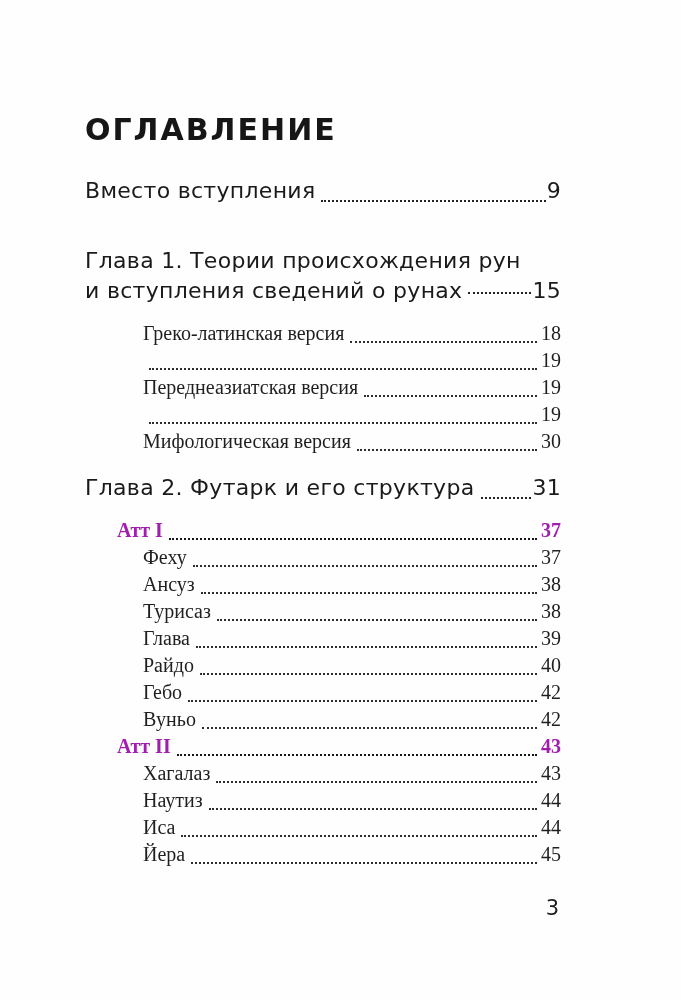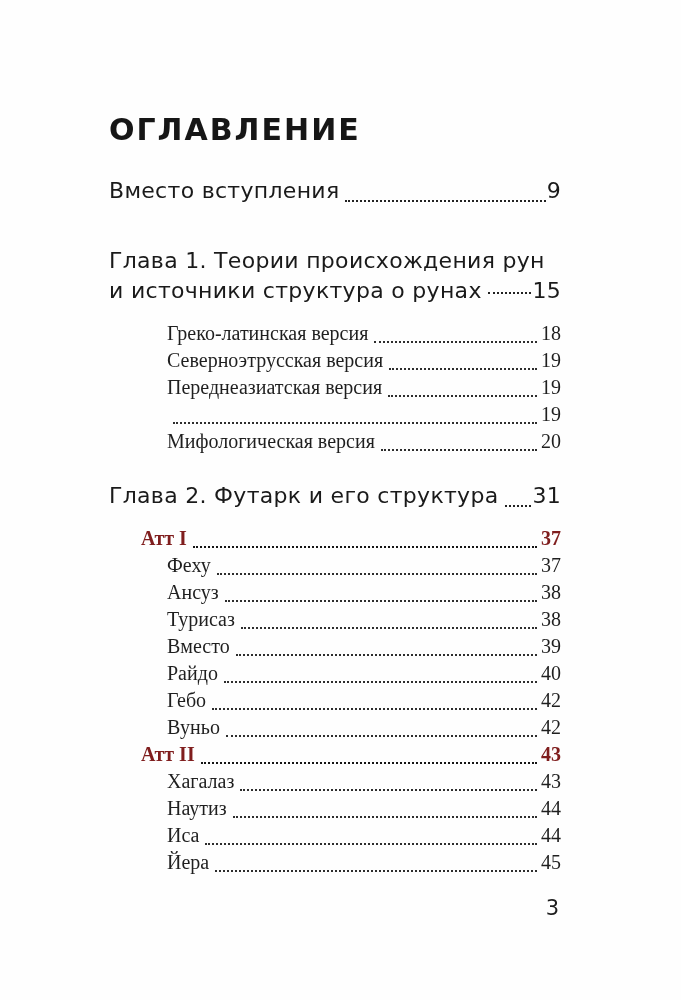--- a/index.html
+++ b/index.html
@@ -1,21 +1,21 @@
 <!DOCTYPE html>
 <html><head>
 <meta charset="utf-8">
 <style>
   html,body{margin:0;padding:0;background:#ffffff;}
   .page{
     position:relative;
     width:681px;height:1000px;
     box-sizing:border-box;
     background:#fefefe;
-    padding:114px 120px 0 109px;
+    padding:114px 120px 0 85px;
     color:#1c1c1c;
     overflow:hidden;
   }
   .title{
     font-family:"DejaVu Sans",sans-serif;
     font-size:30px;
     font-weight:600;
     letter-spacing:2px;
     line-height:32px;
     margin:0;
@@ -39,21 +39,21 @@
     line-height:27px;
     margin-left:58px;
     color:#1f1f1f;
   }
   .att{
     font-family:"Liberation Serif",serif;
     font-weight:bold;
     font-size:20px;
     line-height:27px;
     margin-left:32px;
-    color:#7f1d1d;
+    color:#a21caf;
   }
 
   .leader{
     flex:1 1 auto;
     min-width:16px;
     border-bottom:2px dotted #2d2d2d;
     position:relative;
     bottom:4px;
     margin:0 4px 0 6px;
   }
@@ -62,21 +62,21 @@
     bottom:4px;
     margin-right:1px;
   }
   .att .leader{
     border-bottom:2.8px dotted #141414;
   }
   .pg{white-space:nowrap;}
 
   .mt30{margin-top:30px;}
   .mt36{margin-top:40px;}
-  .mt18{margin-top:26px;}
+  .mt18{margin-top:18px;}
   .mt14{margin-top:14px;}
   .mt0{margin-top:0;}
 
   .folio{
     position:absolute;
     top:896px;
     right:122px;
     font-family:"DejaVu Sans",sans-serif;
     font-size:21px;
     color:#1c1c1c;
@@ -89,48 +89,47 @@
   <h1 class="title">ОГЛАВЛЕНИЕ</h1>
   <div id="toc">
       <div class="row intro mt30">
         <span class="label">Вместо вступления</span>
         <span class="leader"></span>
         <span class="pg">9</span>
       </div>
       <div class="row chapter mt36 twoline">
         <div class="cl1">Глава 1. Теории происхождения рун</div>
         <div class="cl2">
-          <span>и источники структура о рунах</span>
+          <span>и вступления сведений о рунах</span>
           <span class="leader"></span>
           <span class="pg">15</span>
         </div>
       </div>
       <div class="row sub mt14">
         <span class="label">Греко-латинская версия</span>
         <span class="leader"></span>
         <span class="pg">18</span>
       </div>
       <div class="row sub mt0">
-        <span class="label">Северноэтрусская версия</span>
         <span class="leader"></span>
         <span class="pg">19</span>
       </div>
       <div class="row sub mt0">
         <span class="label">Переднеазиатская версия</span>
         <span class="leader"></span>
         <span class="pg">19</span>
       </div>
       <div class="row sub mt0">
         <span class="leader"></span>
         <span class="pg">19</span>
       </div>
       <div class="row sub mt0">
         <span class="label">Мифологическая версия</span>
         <span class="leader"></span>
-        <span class="pg">20</span>
+        <span class="pg">30</span>
       </div>
       <div class="row chapter mt18">
         <span class="label">Глава 2. Футарк и его структура</span>
         <span class="leader"></span>
         <span class="pg">31</span>
       </div>
       <div class="row att mt14">
         <span class="label">Атт I</span>
         <span class="leader"></span>
         <span class="pg">37</span>
@@ -144,21 +143,21 @@
         <span class="label">Ансуз</span>
         <span class="leader"></span>
         <span class="pg">38</span>
       </div>
       <div class="row rune mt0">
         <span class="label">Турисаз</span>
         <span class="leader"></span>
         <span class="pg">38</span>
       </div>
       <div class="row rune mt0">
-        <span class="label">Вместо</span>
+        <span class="label">Глава</span>
         <span class="leader"></span>
         <span class="pg">39</span>
       </div>
       <div class="row rune mt0">
         <span class="label">Райдо</span>
         <span class="leader"></span>
         <span class="pg">40</span>
       </div>
       <div class="row rune mt0">
         <span class="label">Гебо</span>

